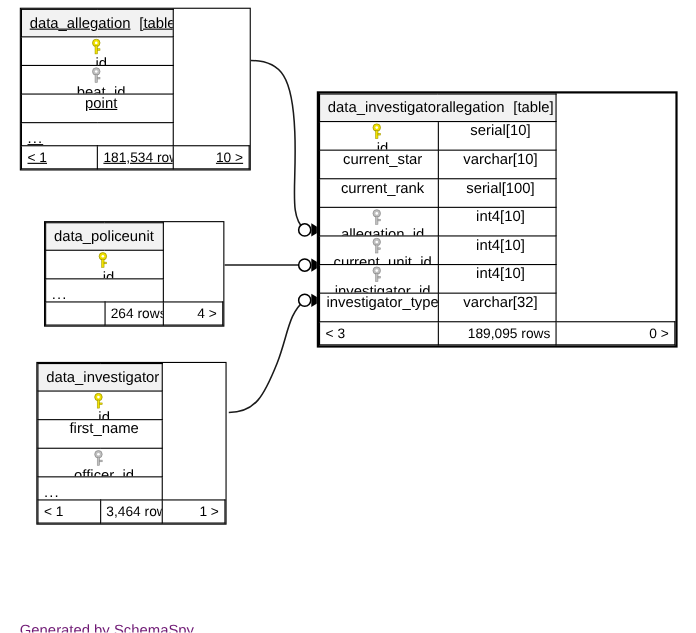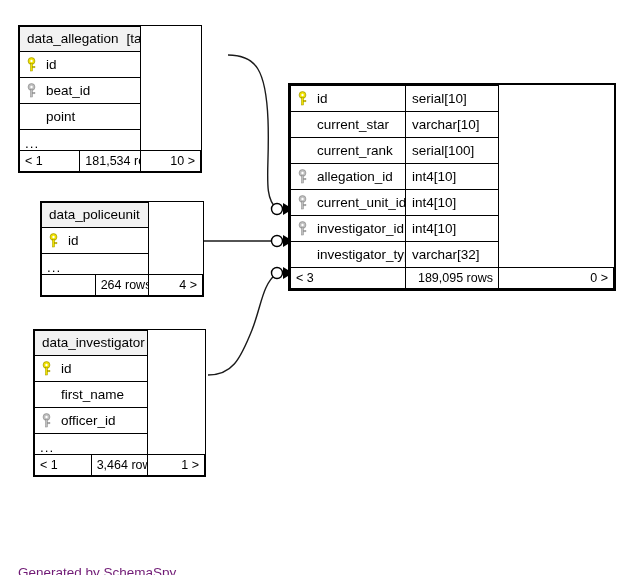--- a/index.html
+++ b/index.html
@@ -69,20 +69,21 @@
   
   tr.col td {
     height: 25px;
     vertical-align: middle;
   }
   .cellpad {
     display: flex;
     align-items: center;
     height: 25px;
     padding-left: 7px;
+    flex-direction: column;
   }
   .typecell { padding-left: 6px; }
 
   
   .keyslot {
     width: 15px;
     min-width: 15px;
     display: inline-block;
     text-align: left;
     margin-right: 4px;
@@ -142,21 +143,21 @@
   <g>
     <circle cx="277" cy="241" r="5.5" fill="#ffffff" stroke="#000000" stroke-width="1.4"></circle>
     <polygon points="283,235 293,241 283,247" fill="#000000"></polygon>
   </g>
   <g>
     <circle cx="277" cy="273" r="5.5" fill="#ffffff" stroke="#000000" stroke-width="1.4"></circle>
     <polygon points="283,267 293,273 283,279" fill="#000000"></polygon>
   </g>
 </svg>
 
-<div class="tbl" style="left:18px; top:25px; width:184px;">
+<div class="tbl" style="left:18px; top:7px; width:210px;text-decoration:underline;">
   <table>
     <tbody>
         <tr class="hdr">
       <td colspan="2">
         <div class="hdr-flex">
           <span>data_allegation</span>
           <span class="tag">[table]</span>
         </div>
       </td>
     </tr>
@@ -311,20 +312,28 @@
       <td class="f-mid">3,464 rows</td>
       <td class="f-right" style="width:38px;">1 &gt;</td>
     </tr>
   </tbody>
     </table>
 </div>
 
 <div class="tbl thick" style="left:288px; top:83px; width:328px;">
   <table>
     <tbody>
+        <tr class="hdr">
+      <td colspan="2">
+        <div class="hdr-flex">
+          <span>data_investigatorallegation</span>
+          <span class="tag">[table]</span>
+        </div>
+      </td>
+    </tr>
 
     <tr class="col">
       <td>
         <div class="cellpad">
           <span class="keyslot">
             <svg class="key" width="9" height="15" viewBox="0 0 9 15">
               <circle cx="4.5" cy="4" r="3.4" fill="#f2e300" stroke="#9c9300" stroke-width="0.7"></circle>
               <circle cx="4.5" cy="4" r="1.2" fill="#ffffff"></circle>
               <rect x="3.4" y="6.6" width="2.2" height="7.4" fill="#f2e300" stroke="#9c9300" stroke-width="0.5"></rect>
               <rect x="5.6" y="9.3" width="2.3" height="1.5" fill="#f2e300" stroke="#9c9300" stroke-width="0.5"></rect>

